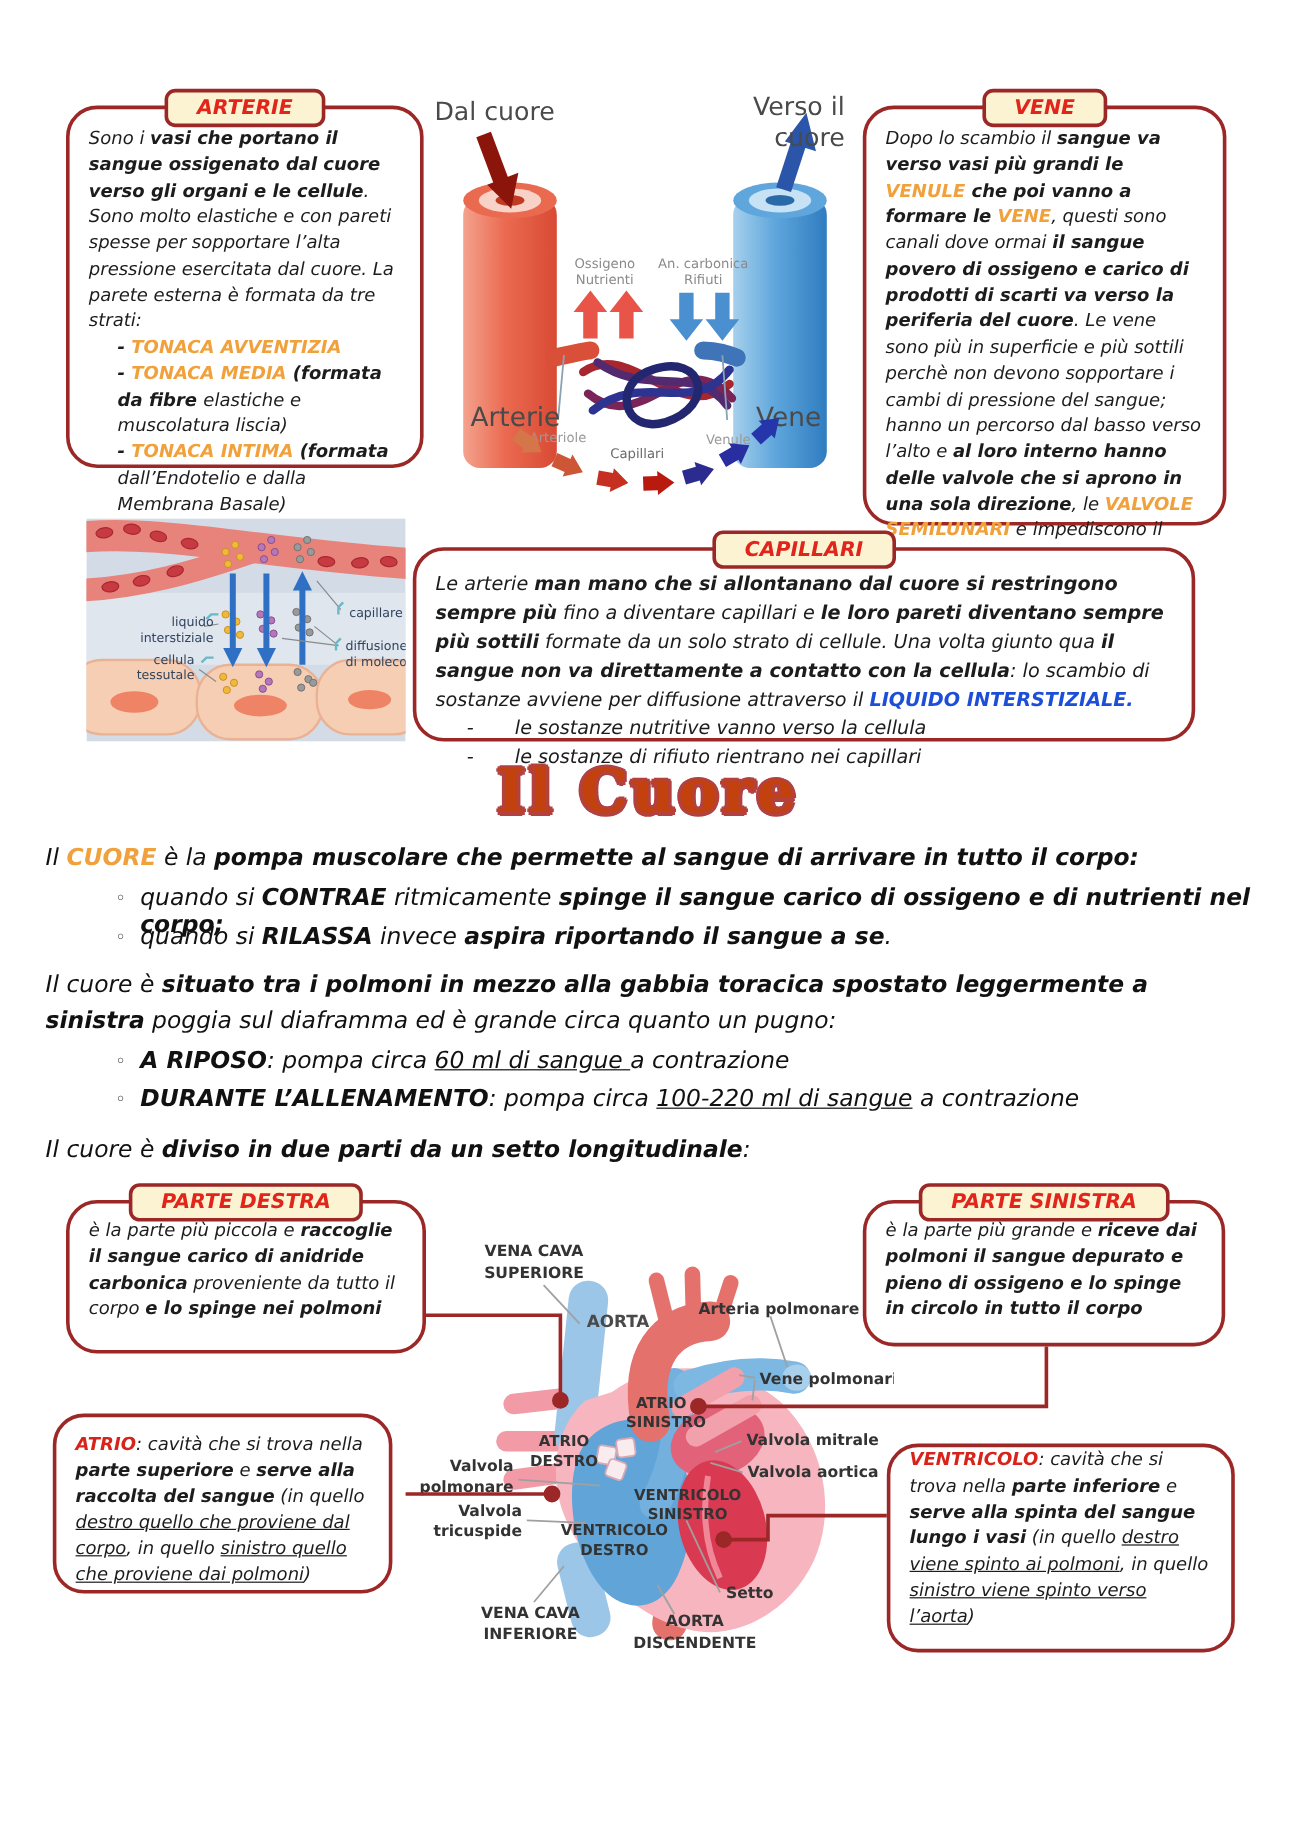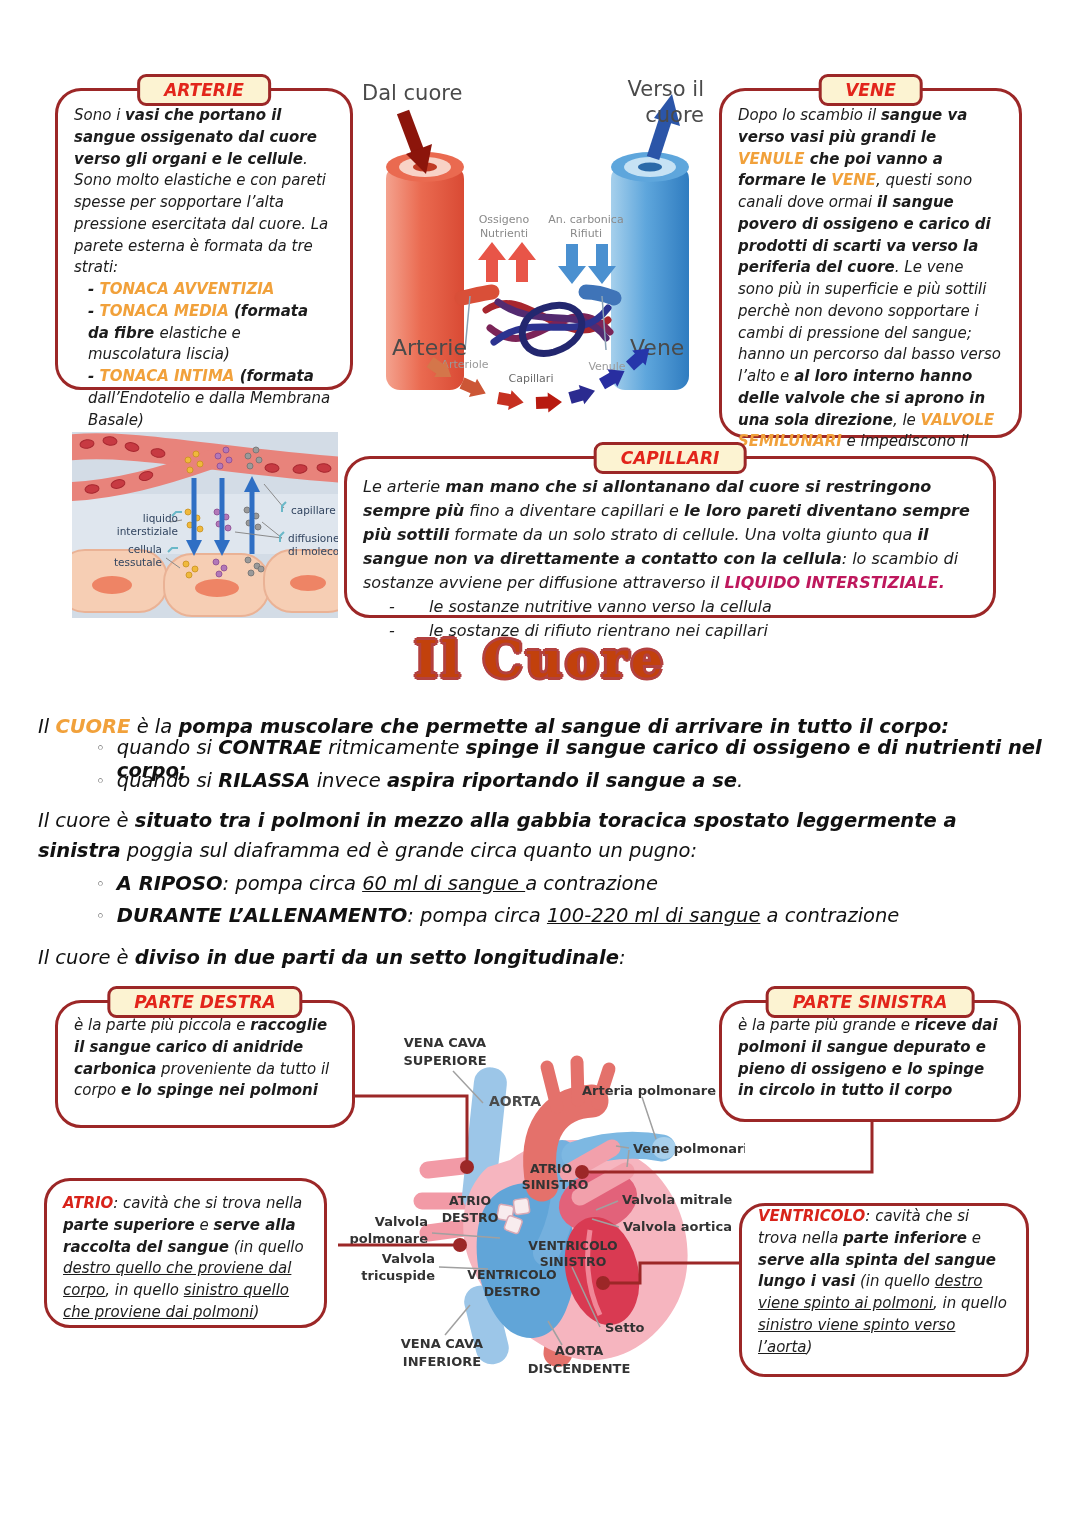--- a/index.html
+++ b/index.html
@@ -7,29 +7,29 @@
   .page{position:absolute;inset:0;overflow:hidden;}
 
   
   .info-box{position:absolute;border:3px solid #9c2727;border-radius:26px;background:#fff;
             padding:14px 16px 10px;box-sizing:border-box;font-style:italic;color:#1c1c1c;}
   .tab{position:absolute;top:-17px;left:50%;transform:translateX(-50%);background:#fcf3d2;
        border:3px solid #9c2727;border-radius:9px;padding:0px 24px;font-weight:bold;
        font-style:italic;color:#e2251b;font-size:17px;white-space:nowrap;line-height:1.55;}
   .box-body{font-size:15px;line-height:1.45;}
   .box-body.cap{font-size:16px;line-height:1.5;}
-  .tona{margin-left:14px;font-size:15px;line-height:1.45;}
+  .tona{margin-left:24px;font-size:15px;line-height:1.45;}
   .cap-bullet{display:flex;font-size:16px;line-height:1.5;padding-left:26px;}
   .cap-dash{width:40px;flex:none;}
 
   
   .r-n{}
   .r-b{font-weight:bold;}
   .r-o{color:#f1a13b;font-weight:bold;}
-  .r-ro{color:#be185d;font-weight:bold;}
+  .r-ro{color:#1d4ed8;font-weight:bold;}
   .r-u{text-decoration:underline;}
   .r-rb{color:#d8231a;font-weight:bold;}
 
   
   .title{position:absolute;top:630px;left:0;width:100%;text-align:center;margin:0;
          font-family:"DejaVu Serif",serif;font-weight:bold;font-size:50px;letter-spacing:3px;
          color:#c2410c;
          text-shadow:-2px -2px 0 #b3413f,2px -2px 0 #b3413f,-2px 2px 0 #b3413f,2px 2px 0 #b3413f,
                      0 3px 0 #b3413f,3px 0 0 #b3413f,-3px 0 0 #b3413f,0 -3px 0 #b3413f;}
 
@@ -262,21 +262,21 @@
       <span><span class="r-n">le sostanze nutritive vanno verso la cellula</span></span>
     </div>
     <div class="cap-bullet">
       <span class="cap-dash">-</span>
       <span><span class="r-n">le sostanze di rifiuto rientrano nei capillari</span></span>
     </div>
   </section>
 
   <h1 class="title">Il Cuore</h1>
 
-  <p class="para" style="top:700px;margin-top:12px;"><span class="r-n">Il </span><span class="r-o">CUORE</span><span class="r-n"> è la </span><span class="r-b">pompa muscolare che permette al sangue di arrivare in tutto il corpo:</span></p>
+  <p class="para" style="top:700px;"><span class="r-n">Il </span><span class="r-o">CUORE</span><span class="r-n"> è la </span><span class="r-b">pompa muscolare che permette al sangue di arrivare in tutto il corpo:</span></p>
   <div class="bullet" style="top:736px;">
     <span class="marker">◦</span>
     <span><span class="r-n">quando si </span><span class="r-b">CONTRAE</span><span class="r-n"> ritmicamente </span><span class="r-b">spinge il sangue carico di ossigeno e di nutrienti nel corpo;</span></span>
   </div>
   <div class="bullet" style="top:769px;">
     <span class="marker">◦</span>
     <span><span class="r-n">quando si </span><span class="r-b">RILASSA</span><span class="r-n"> invece </span><span class="r-b">aspira riportando il sangue a se</span><span class="r-n">.</span></span>
   </div>
 
   <p class="para" style="top:806px;"><span class="r-n">Il cuore è </span><span class="r-b">situato tra i polmoni in mezzo alla gabbia toracica spostato leggermente a sinistra</span><span class="r-n"> poggia sul diaframma ed è grande circa quanto un pugno:</span></p>

